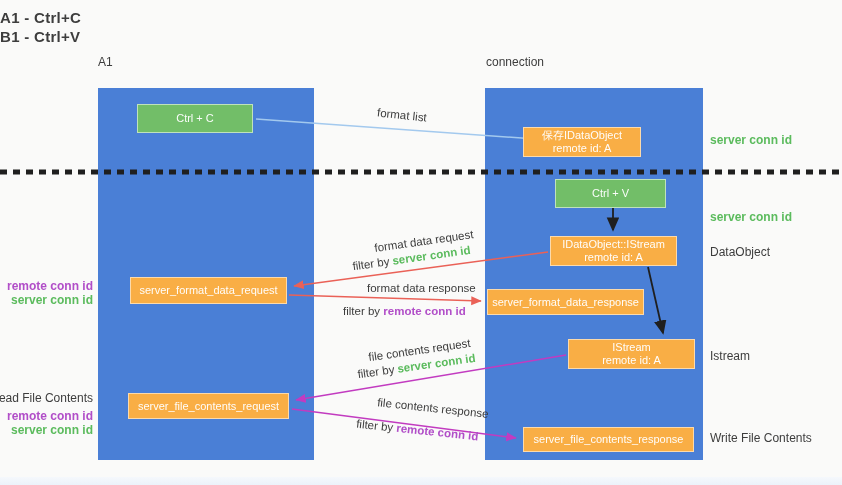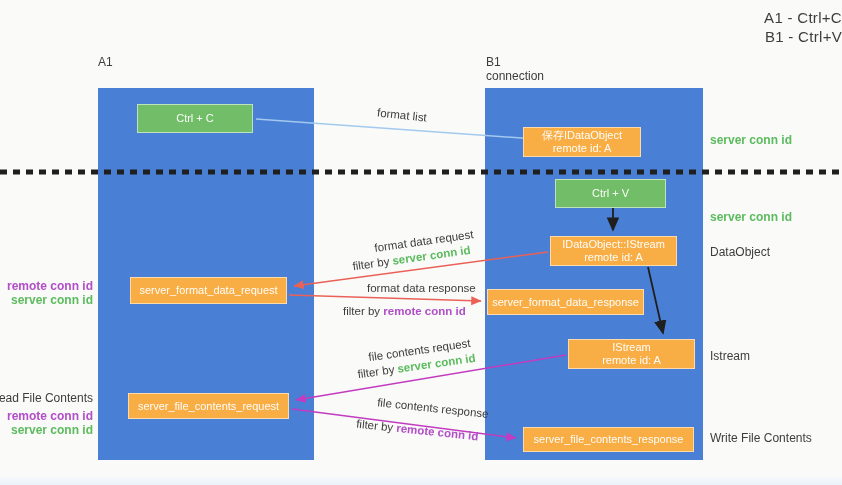--- a/index.html
+++ b/index.html
@@ -1,20 +1,20 @@
 <!DOCTYPE html>
 <html style="--lane_blue: #4A7FD6; --box_orange: #F9AE45; --box_green: #72BE68; --text_green: #5BBB5D; --text_purple: #B14EC8; --arrow_red: #EA6157; --arrow_magenta: #C23BC0; --arrow_blue: #A3C9EE; --arrow_black: #1F1F1F; --text_dark: #3D3D3D; --background: #FAFAF9;"><head>
 <meta charset="utf-8">
 <style>
   html,body{margin:0;padding:0;}
   body{font-family:"Liberation Sans","DejaVu Sans",sans-serif;background:#fafaf9;}
   .canvas{position:relative;width:842px;height:485px;background:var(--background,#fafaf9);overflow:hidden;}
 
-  .title{position:absolute;left:0;top:8px;width:842px;text-align:right;
-         font-size:15px;line-height:19px;color:var(--text_dark,#3d3d3d);letter-spacing:.3px;}
+  .title{position:absolute;left:0;top:8px;width:842px;text-align:left;
+         font-size:15px;line-height:19px;color:var(--text_dark,#3d3d3d);letter-spacing:.3px;font-weight:bold;}
 
   .lane{position:absolute;top:88px;height:372px;background:var(--lane_blue,#4a7fd6);}
   .lane-a{left:98px;width:216px;}
   .lane-b{left:485px;width:218px;}
 
   .lane-header{position:absolute;top:55px;width:216px;
                font-size:12px;line-height:14px;color:var(--text_dark,#3d3d3d);}
   .lane-header.a{left:98px;}
   .lane-header.b{left:486px;width:218px;}
 
@@ -46,21 +46,20 @@
 
   <div class="title">
     <div>A1 - Ctrl+C</div>
     <div>B1 - Ctrl+V</div>
   </div>
 
   <div class="lane-header a">
     <div>A1</div>
   </div>
   <div class="lane-header b">
-    <div>B1</div>
     <div>connection</div>
   </div>
 
   <div class="lane lane-a"></div>
   <div class="lane lane-b"></div>
 
   <svg class="arrows" viewBox="0 0 842 485">
     <defs>
       <marker id="m-blue" markerWidth="8" markerHeight="7" refX="6.5" refY="3" orient="auto">
         <path d="M0,0 L7,3 L0,6 Z" fill="#A3C9EE"></path>

